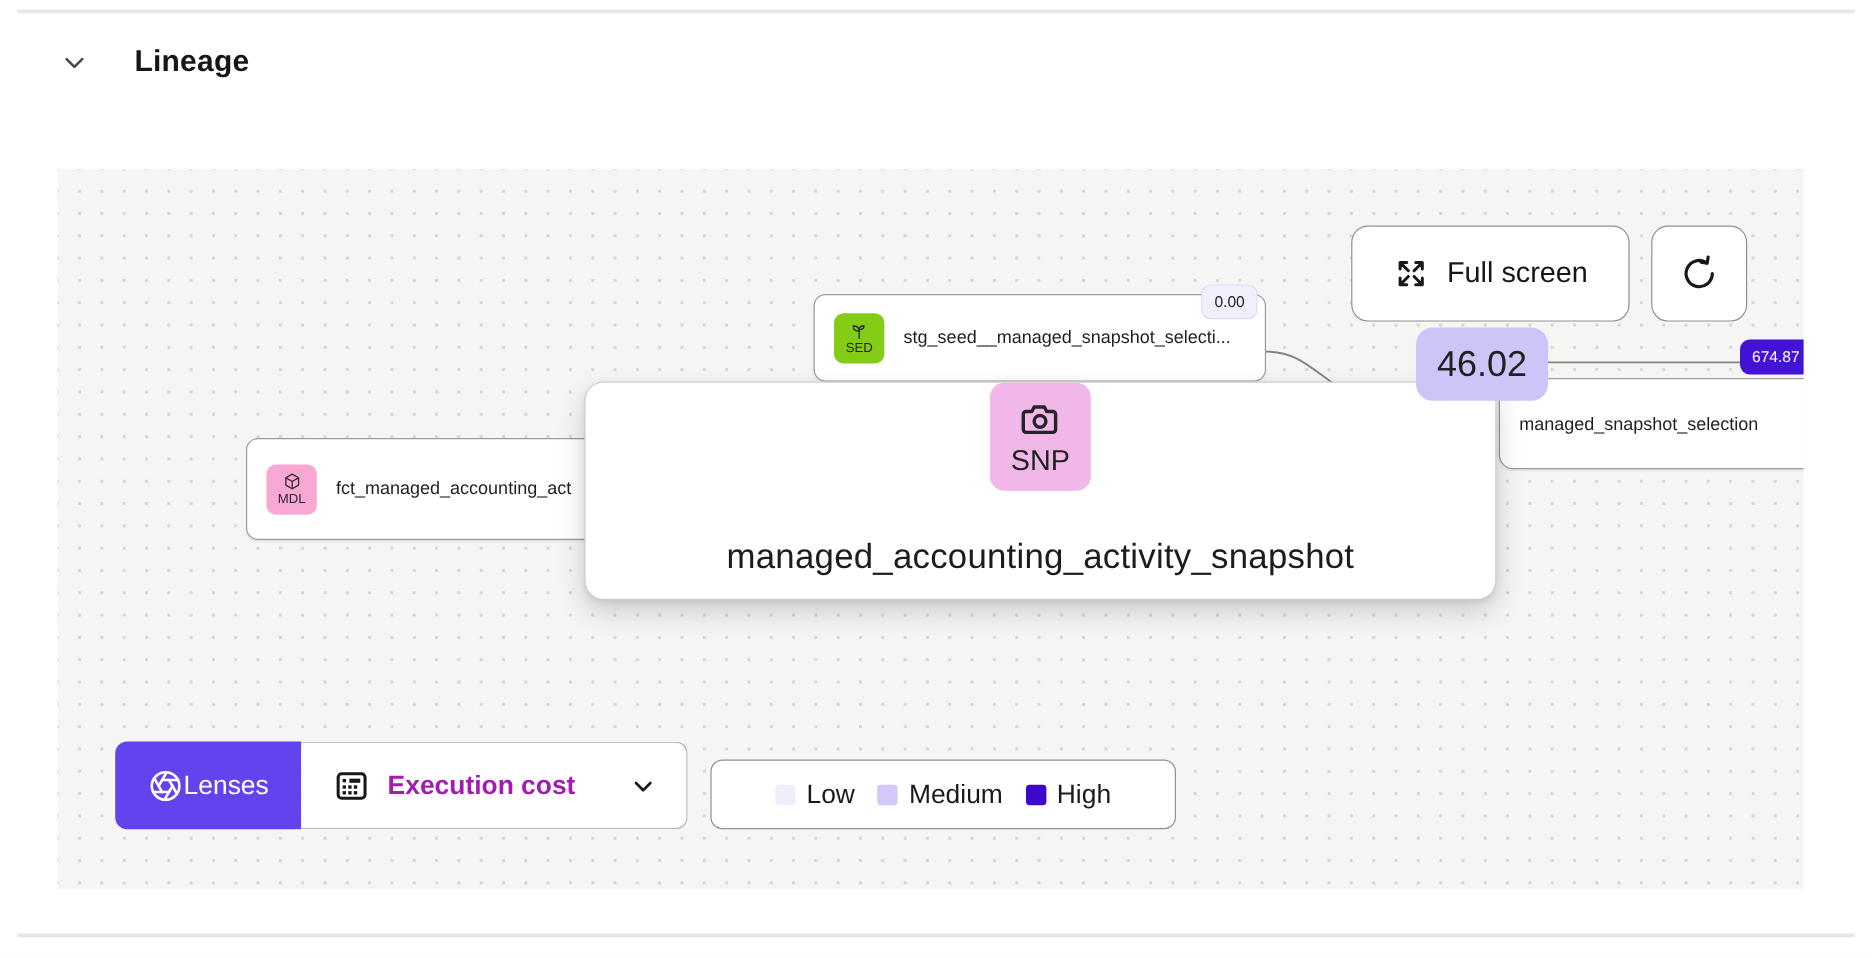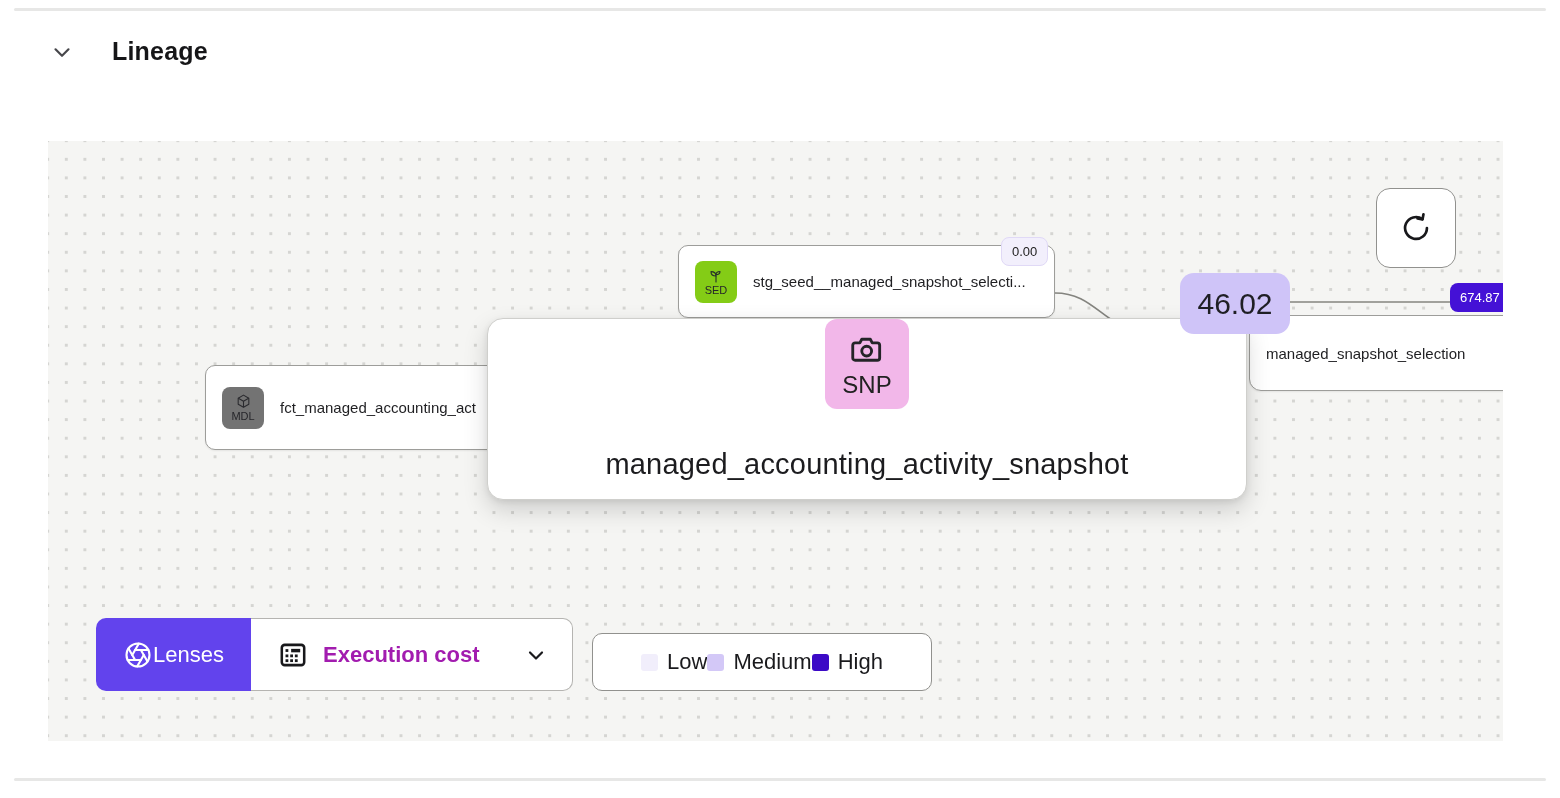--- a/index.html
+++ b/index.html
@@ -30,21 +30,21 @@
   .cost-pill-small { position: absolute; height: 29px; padding: 0 10px; background: #f2effc; border: 1px solid #e0d9f6;
     border-radius: 8px; font-size: 13px; color: #222; display: flex; align-items: center; z-index: 3; }
   .cost-pill-high { position: absolute; height: 29px; padding: 0 10px; background: #4411d6; border-radius: 8px 0 0 8px;
     font-size: 13px; font-weight: 500; color: #ffffff; display: flex; align-items: center; z-index: 3; }
 
   .node-seed { left: 630px; top: 104px; width: 377px; height: 73px; }
   .node-model { left: 157px; top: 224px; width: 356px; height: 85px; }
   .node-selection { left: 1201px; top: 174px; width: 330px; height: 76px; border-radius: 12px; padding-left: 16px; }
 
   .chip-seed { background: #84cc16; }
-  .chip-model { background: #737373; }
+  .chip-model { background: #f9a8d4; }
 
   .focus-card { position: absolute; left: 439px; top: 177px; width: 760px; height: 182px; background: #ffffff;
     border: 1px solid #cfcfcc; border-radius: 16px; box-shadow: 0 10px 24px rgba(0,0,0,.16), 0 2px 6px rgba(0,0,0,.08);
     display: flex; align-items: center; gap: 39px; padding: 0 37px; z-index: 4; cursor: pointer; flex-direction: column; }
   .chip-snapshot { flex: 0 0 auto; width: 84px; height: 90px; background: #f2b7e9; border-radius: 12px;
     display: flex; flex-direction: column; align-items: center; justify-content: center; gap: 4px; }
   .chip-snapshot .chip-label { font-size: 24px; font-weight: 500; color: #222; line-height: 1; }
   .focus-title { font-size: 29px; color: #1c1c1f; letter-spacing: .2px; white-space: nowrap; }
 
   .cost-pill-medium { position: absolute; left: 1132px; top: 132px; width: 110px; height: 61px; background: #cfc4f8;
@@ -55,22 +55,22 @@
   .fullscreen-btn { left: 1078px; top: 47px; width: 232px; height: 80px; gap: 15px; font-size: 24px; font-weight: 500; color: #161618; }
   .refresh-btn { left: 1328px; top: 47px; width: 80px; height: 80px; }
 
   .lenses-group { position: absolute; left: 48px; top: 477px; height: 73px; display: flex; z-index: 6; }
   .lenses-btn { width: 155px; height: 73px; background: #6243ed; border-radius: 10px 0 0 10px; display: flex;
     align-items: center; justify-content: center; gap: 0; color: #fff; font-size: 22px; font-weight: 500; border: none; cursor: pointer; }
   .lens-select { width: 322px; height: 73px; background: #fff; border: 1.5px solid #b5b4b1; border-left: none;
     border-radius: 0 10px 10px 0; display: flex; align-items: center; gap: 14px; padding: 0 24px 0 26px; cursor: pointer; }
   .lens-select-label { font-size: 22px; font-weight: 700; color: #a21caf; flex: 1; }
 
-  .legend { position: absolute; left: 544px; top: 492px; width: 340px; height: 58px; background: #fff;
-    border: 1.5px solid #91918e; border-radius: 10px; display: flex; align-items: center; justify-content: center; z-index: 6; }
+  .legend { position: absolute; left: 544px; top: 492px; width: 388px; height: 58px; background: #fff;
+    border: 1.5px solid #91918e; border-radius: 10px; display: flex; align-items: center; justify-content: center; gap: 19px; z-index: 6; }
   .legend-item { display: flex; align-items: center; gap: 9px; }
   .legend-swatch { width: 17px; height: 17px; border-radius: 3px; }
   .legend-label { font-size: 22px; color: #1a1a1d; }
 
   svg { display: block; }
 </style>
 </head>
 <body>
 
 <div class="page">
@@ -135,20 +135,31 @@
             <path d="M4.5 7.5h3l1.2-2.3h5.4l1.2 2.3h3.2a1.5 1.5 0 0 1 1.5 1.5v8a1.5 1.5 0 0 1-1.5 1.5H4.5A1.5 1.5 0 0 1 3 17V9a1.5 1.5 0 0 1 1.5-1.5z"></path>
             <circle cx="11.8" cy="12.7" r="3.1"></circle>
           </svg>
         </span>
         <span class="chip-label">SNP</span>
       </div>
       <span class="focus-title">managed_accounting_activity_snapshot</span>
     </div>
     <div class="cost-pill-medium">46.02</div>
 
+    <button class="ctl fullscreen-btn">
+      <span>
+        <svg width="30" height="30" viewBox="0 0 24 24" fill="none" stroke="#18181b" stroke-width="2" stroke-linecap="round" stroke-linejoin="round">
+          <path d="M10.1 10.1L4.6 4.6M4.6 9V4.6H9"></path>
+          <path d="M13.9 10.1l5.5-5.5M15 4.6h4.4V9"></path>
+          <path d="M10.1 13.9l-5.5 5.5M4.6 15v4.4H9"></path>
+          <path d="M13.9 13.9l5.5 5.5M19.4 15v4.4H15"></path>
+        </svg>
+      </span>
+      <span>Full screen</span>
+    </button>
 
     <button class="ctl refresh-btn">
       <span>
         <svg width="32" height="32" viewBox="0 0 24 24" fill="none" stroke="#18181b" stroke-width="2" stroke-linecap="round" stroke-linejoin="round">
           <path d="M20.2 12a8.2 8.2 0 1 1-3.4-6.65"></path>
           <polyline points="17.6 1.7 16.9 5.5 13.1 4.8"></polyline>
         </svg>
       </span>
     </button>
 

